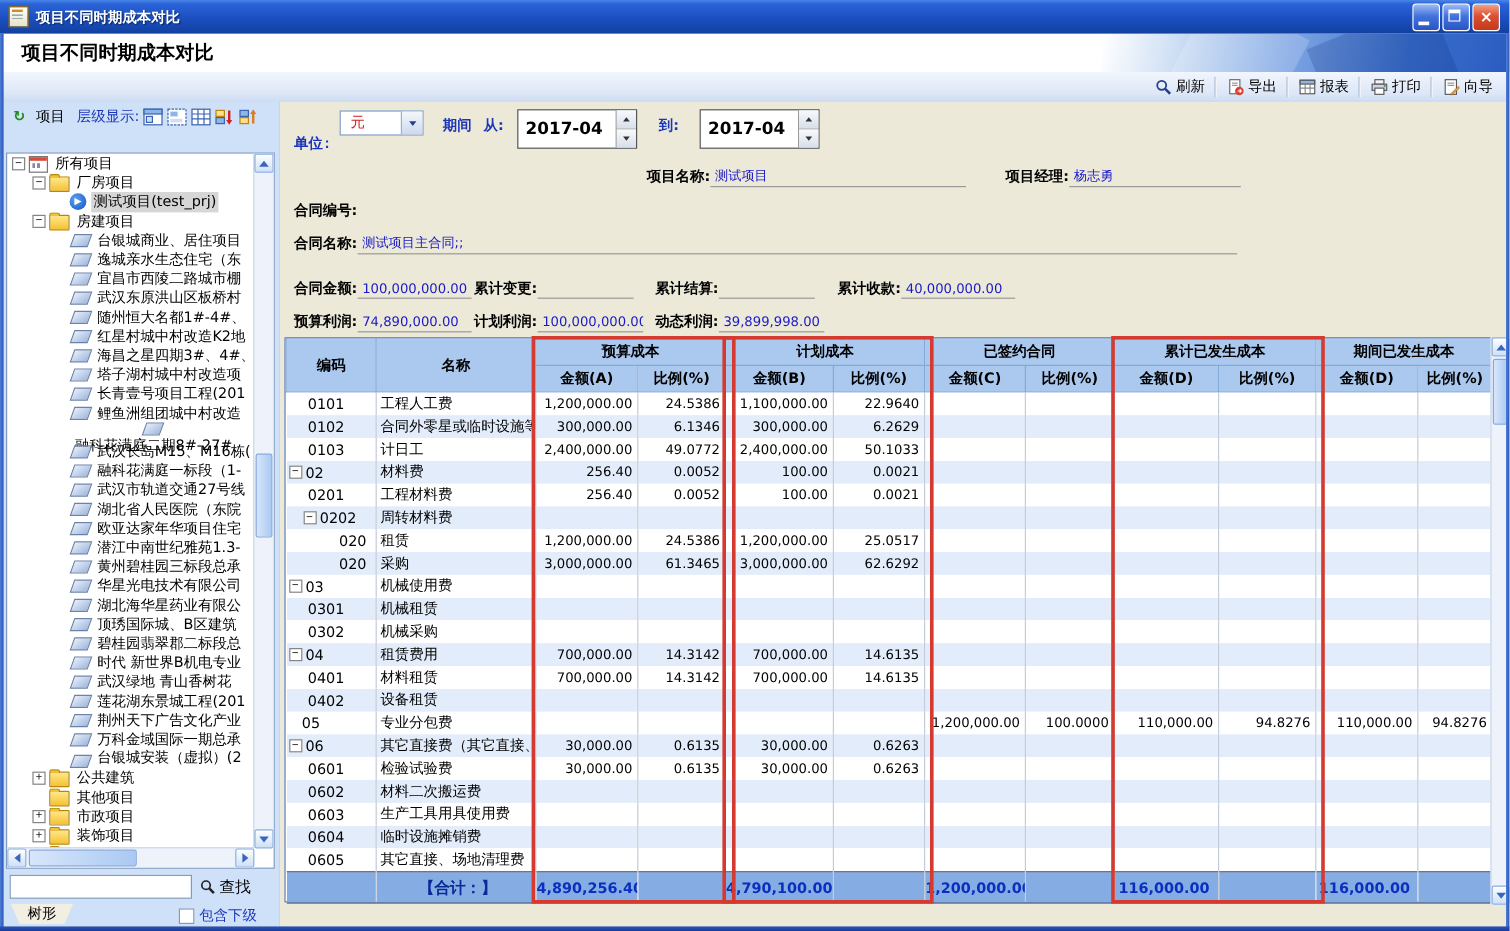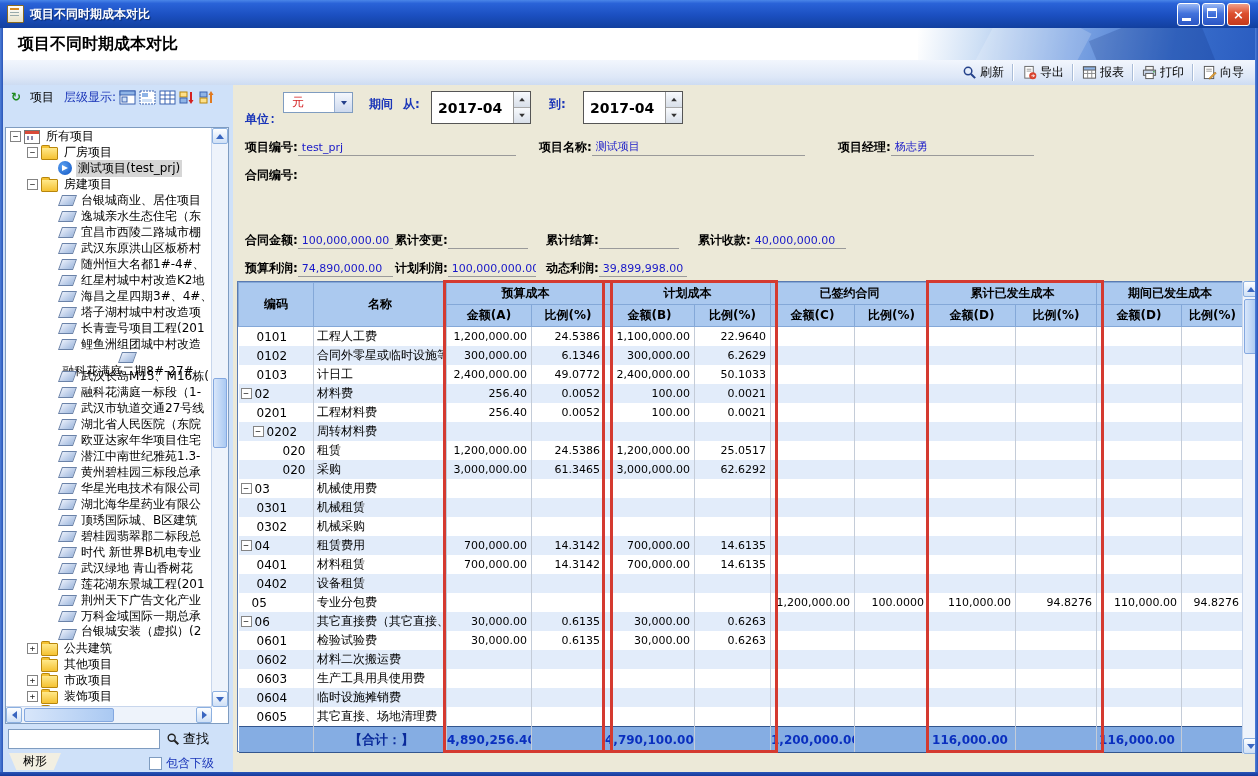--- a/index.html
+++ b/index.html
@@ -517,35 +517,35 @@
               <span class="tri up"></span>
             </span>
             <span class="spinbtn">
               <span class="tri down"></span>
             </span>
           </span>
       </div>
     </div>
 
     <div id="form">
-      <div class="ffield" style="left:12px;top:15px;">
-          <span class="lab">项目编号:</span>
-          <span class="val" style="width:218px;">test_prj</span>
-        </div>
       <div class="ffield" style="left:306px;top:15px;">
           <span class="lab">项目名称:</span>
           <span class="val" style="width:213px;">测试项目</span>
         </div>
       <div class="ffield" style="left:605px;top:15px;">
           <span class="lab">项目经理:</span>
           <span class="val" style="width:143px;">杨志勇</span>
         </div>
 
       <div class="ffield" style="left:12px;top:43px;">
           <span class="lab">合同编号:</span>
+        </div>
+      <div class="ffield" style="left:12px;top:71px;">
+          <span class="lab">合同名称:</span>
+          <span class="val" style="width:733px;">测试项目主合同;;</span>
         </div>
 
       <div class="ffield" style="left:12px;top:108px;">
           <span class="lab">合同金额:</span>
           <span class="val" style="width:95px;">100,000,000.00</span>
         </div>
       <div class="ffield" style="left:162px;top:108px;">
           <span class="lab">累计变更:</span>
           <span class="val" style="width:80px;"></span>
         </div>

